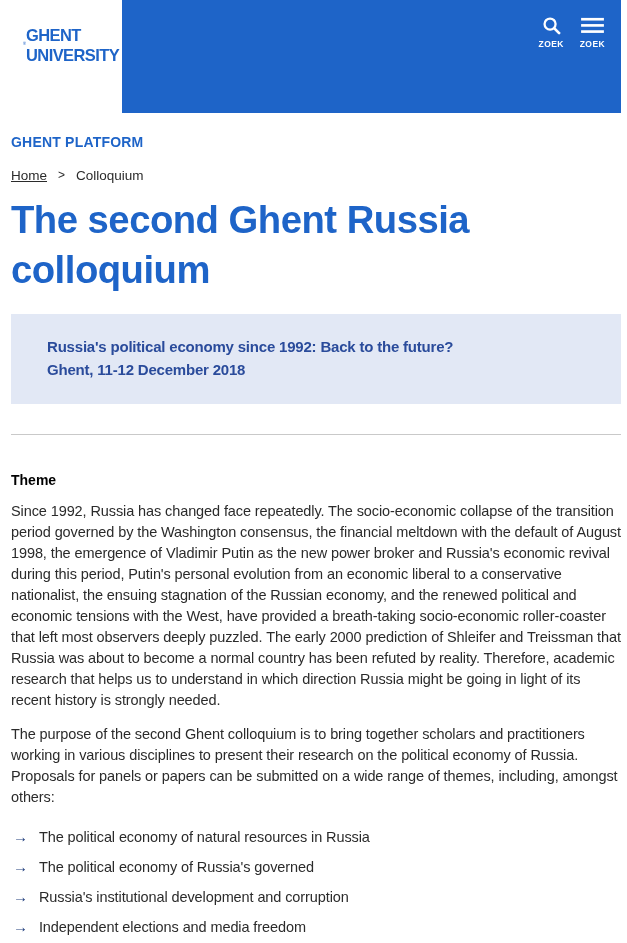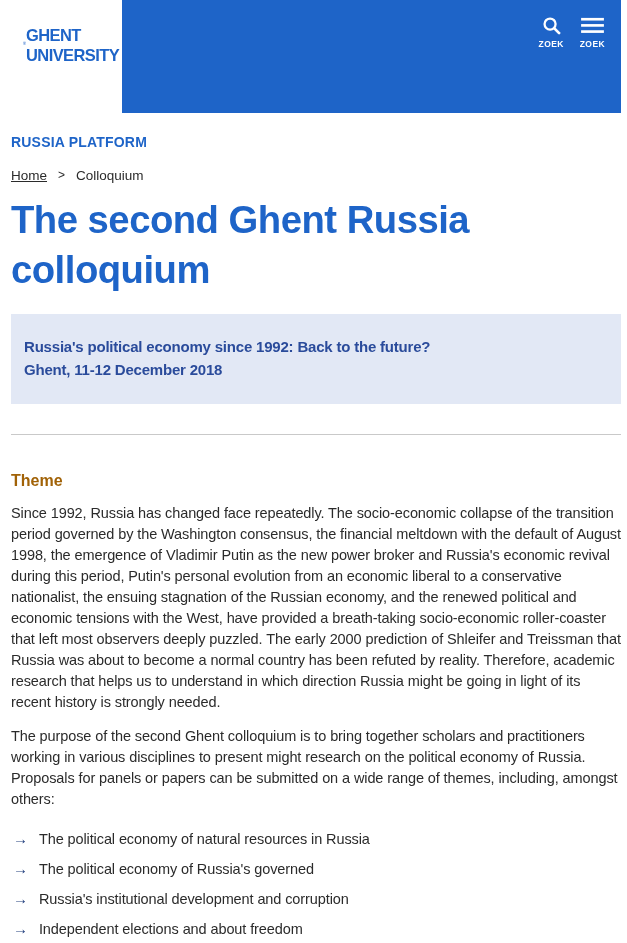--- a/index.html
+++ b/index.html
@@ -45,29 +45,29 @@
   }
   .breadcrumb { margin-top:18px; font-size:13.5px; display:flex; align-items:flex-start; }
   .breadcrumb .home { color:#2b2b2b; text-decoration:underline; cursor:pointer; }
   .breadcrumb .sep { margin:0 11px; font-size:12px; color:#2b2b2b; }
   .page-title {
     margin-top:12px; color:#1E64C8; font-weight:bold;
     font-size:39px; line-height:50px; letter-spacing:-0.5px;
     transform:scaleX(0.98); transform-origin:left;
   }
   .highlight-box {
-    margin-top:19px; background:#E2E8F5; padding:21px 24px 23px 13px;
+    margin-top:19px; background:#E2E8F5; padding:21px 24px 23px 36px;
   }
   .highlight-box .line {
     color:#2A4B9B; font-weight:bold; font-size:15px; line-height:23px;
     letter-spacing:-0.2px;
   }
   .rule { margin-top:30px; border:none; border-top:1px solid #c9c9c9; }
   .section-heading {
-    margin-top:37px; color:#a16207; font-weight:bold; font-size:16px;
+    margin-top:37px; color:#000000; font-weight:bold; font-size:14px;
   }
   .body-text p {
     margin-top:13px; font-size:14.5px; line-height:21px; color:#2b2b2b;
     letter-spacing:-0.1px;
   }
   .theme-list { margin-top:21px; list-style:none; }
   .theme-list li {
     display:flex; gap:11px; align-items:baseline;
     margin:0 0 14px 2px; font-size:14.5px; line-height:15px; color:#2b2b2b;
     letter-spacing:-0.1px;
@@ -110,58 +110,58 @@
           <rect x="0" y="8.5" width="24" height="2.8" fill="#ffffff"></rect>
           <rect x="0" y="15" width="24" height="2.8" fill="#ffffff"></rect>
         </svg>
         <span class="lbl">ZOEK</span>
       </button>
     </div>
   </div>
 
   <div class="content">
 
-    <div class="eyebrow">RUSSIA PLATFORM</div>
+    <div class="eyebrow">GHENT PLATFORM</div>
 
     <div class="breadcrumb">
       <a class="home">Home</a>
       <span class="sep">&gt;</span>
       <span class="current">Colloquium</span>
     </div>
 
     <h1 class="page-title">The second Ghent Russia colloquium</h1>
 
     <div class="highlight-box">
       <div class="line">Russia's political economy since 1992: Back to the future?</div>
       <div class="line">Ghent, 11-12 December 2018</div>
     </div>
 
     <hr class="rule">
 
     <h2 class="section-heading">Theme</h2>
 
     <div class="body-text">
       <p>Since 1992, Russia has changed face repeatedly. The socio-economic collapse of the transition period governed by the Washington consensus, the financial meltdown with the default of August 1998, the emergence of Vladimir Putin as the new power broker and Russia's economic revival during this period, Putin's personal evolution from an economic liberal to a conservative nationalist, the ensuing stagnation of the Russian economy, and the renewed political and economic tensions with the West, have provided a breath-taking socio-economic roller-coaster that left most observers deeply puzzled. The early 2000 prediction of Shleifer and Treissman that Russia was about to become a normal country has been refuted by reality. Therefore, academic research that helps us to understand in which direction Russia might be going in light of its recent history is strongly needed.</p>
-      <p>The purpose of the second Ghent colloquium is to bring together scholars and practitioners working in various disciplines to present might research on the political economy of Russia. Proposals for panels or papers can be submitted on a wide range of themes, including, amongst others:</p>
+      <p>The purpose of the second Ghent colloquium is to bring together scholars and practitioners working in various disciplines to present their research on the political economy of Russia. Proposals for panels or papers can be submitted on a wide range of themes, including, amongst others:</p>
     </div>
 
     <ul class="theme-list">
       <li>
         <span class="arrow">→</span>
         <span>The political economy of natural resources in Russia</span>
       </li>
       <li>
         <span class="arrow">→</span>
         <span>The political economy of Russia's governed</span>
       </li>
       <li>
         <span class="arrow">→</span>
         <span>Russia's institutional development and corruption</span>
       </li>
       <li>
         <span class="arrow">→</span>
-        <span>Independent elections and about freedom</span>
+        <span>Independent elections and media freedom</span>
       </li>
 
     </ul>
 
   </div>
 </div>
 
 </body></html>

